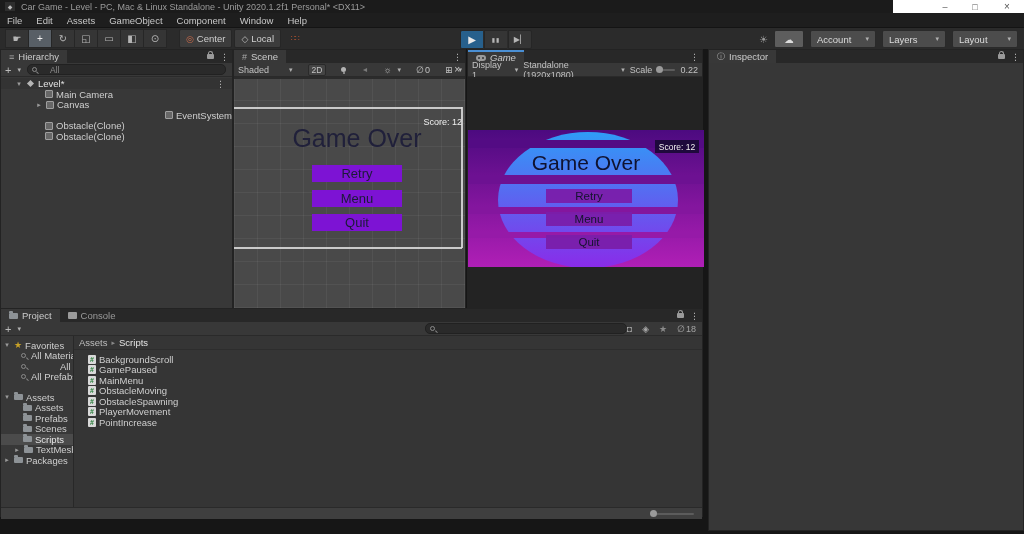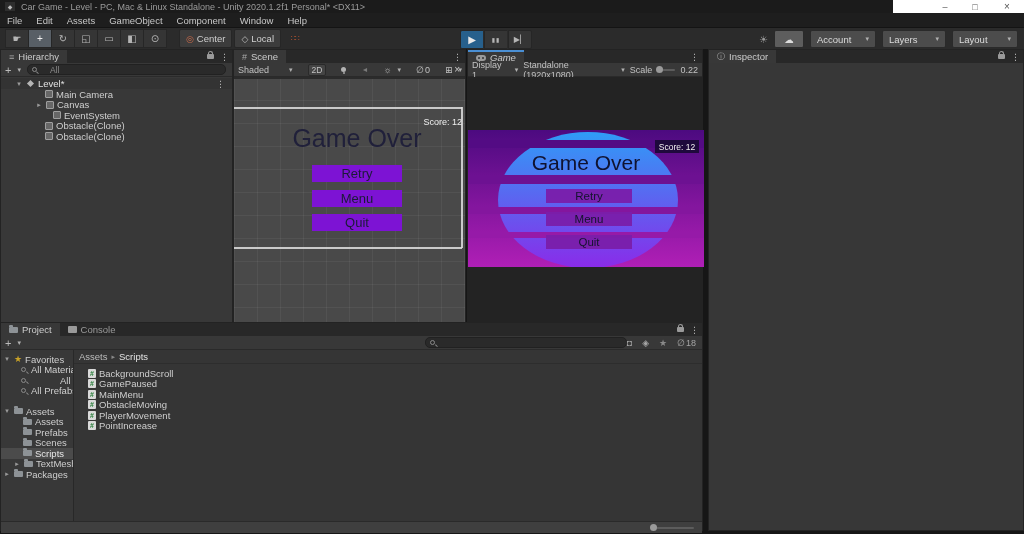--- a/index.html
+++ b/index.html
@@ -191,21 +191,21 @@
     </div>
     <div class="row" style="padding-left:44px;">
       <span class="cube"></span>
         <span>Main Camera</span>
     </div>
     <div class="row" style="padding-left:34px;">
       <span class="arrow">▸</span>
       <span class="cube"></span>
         <span>Canvas</span>
     </div>
-    <div class="row" style="padding-left:52px;">
+    <div class="row" style="padding-left:32px;justify-content:flex-end;">
       <span class="cube"></span>
         <span>EventSystem</span>
     </div>
     <div class="row" style="padding-left:44px;">
       <span class="cube"></span>
         <span>Obstacle(Clone)</span>
     </div>
     <div class="row" style="padding-left:44px;">
       <span class="cube"></span>
         <span>Obstacle(Clone)</span>
@@ -308,21 +308,21 @@
       <span>Inspector</span>
     </span>
     <span class="strip-right">
       <span class="padlock"></span>
       <span class="kebab">⋮</span>
     </span>
   </div>
   <div style="height:467px;background:#373737;"></div>
 </div>
 
-<div class="panel" style="left:0;top:322px;width:703px;height:209px;">
+<div class="panel" style="left:0;top:308px;width:703px;height:209px;">
   <div class="tabstrip" style="position:relative;">
     <span class="tab">
       <span class="folder"></span>
       <span>Project</span>
     </span>
     <span class="tab inactive">
       <span class="consoleicon"></span>
       <span>Console</span>
     </span>
     <span class="strip-right">
@@ -419,20 +419,24 @@
         <div class="row">
           <span class="script">#</span>
           <span>MainMenu</span>
         </div>
         <div class="row">
           <span class="script">#</span>
           <span>ObstacleMoving</span>
         </div>
         <div class="row">
           <span class="script">#</span>
+          <span>ObstacleSpawning</span>
+        </div>
+        <div class="row">
+          <span class="script">#</span>
           <span>PlayerMovement</span>
         </div>
         <div class="row">
           <span class="script">#</span>
           <span>PointIncrease</span>
         </div>
       </div>
     </div>
   </div>
 

